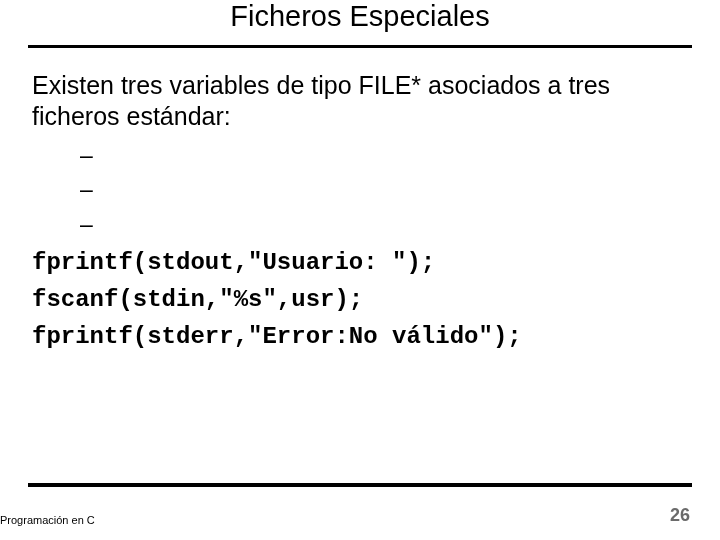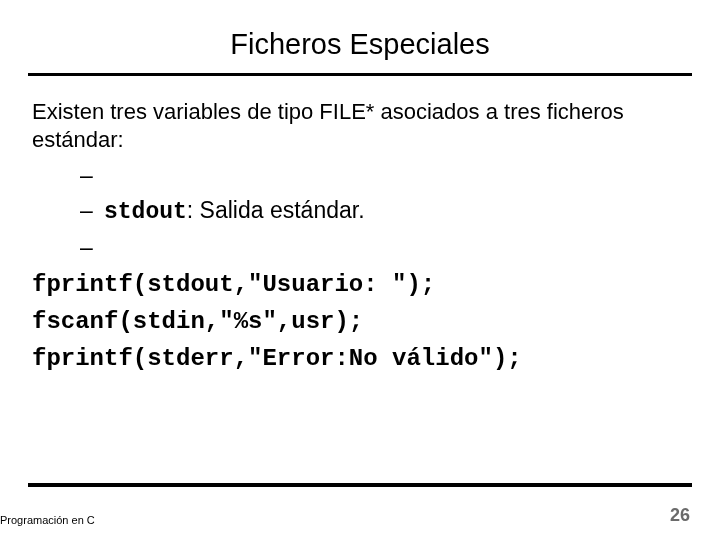--- a/index.html
+++ b/index.html
@@ -12,30 +12,29 @@
     height: 540px;
     position: relative;
     background: #fff;
     font-family: Arial, Helvetica, sans-serif;
     color: #000;
     box-sizing: border-box;
   }
   .title {
     text-align: center;
     font-size: 29px;
-    padding-top: 28px;
     padding-bottom: 12px;
   }
   .hr-top {
     border: none;
     border-top: 3px solid #000;
     margin: 0 28px;
   }
   .body-text {
-    font-size: 22px;
+    font-size: 25px;
     margin: 22px 32px 8px 32px;
     line-height: 1.25;
   }
   .bullets {
     margin: 4px 32px 10px 80px;
   }
   .bullet-row {
     font-size: 23px;
     margin: 6px 0;
     line-height: 1.25;
@@ -93,23 +92,20 @@
   <hr class="hr-top">
 
   <div class="body-text">Existen tres variables de tipo FILE* asociados a tres ficheros estándar:</div>
 
   <div class="bullets">
     <div class="bullet-row">
       <span class="dash">–</span>
     </div>
     <div class="bullet-row">
       <span class="dash">–</span>
-      <span>
-        <span class="kw">stdout</span><span>: Salida estándar.</span>
-      </span>
     </div>
     <div class="bullet-row">
       <span class="dash">–</span>
     </div>
   </div>
 
   <div class="codeblock">
     <div class="codeline">fprintf(stdout,"Usuario: ");</div>
     <div class="codeline">fscanf(stdin,"%s",usr);</div>
     <div class="codeline">fprintf(stderr,"Error:No válido");</div>

